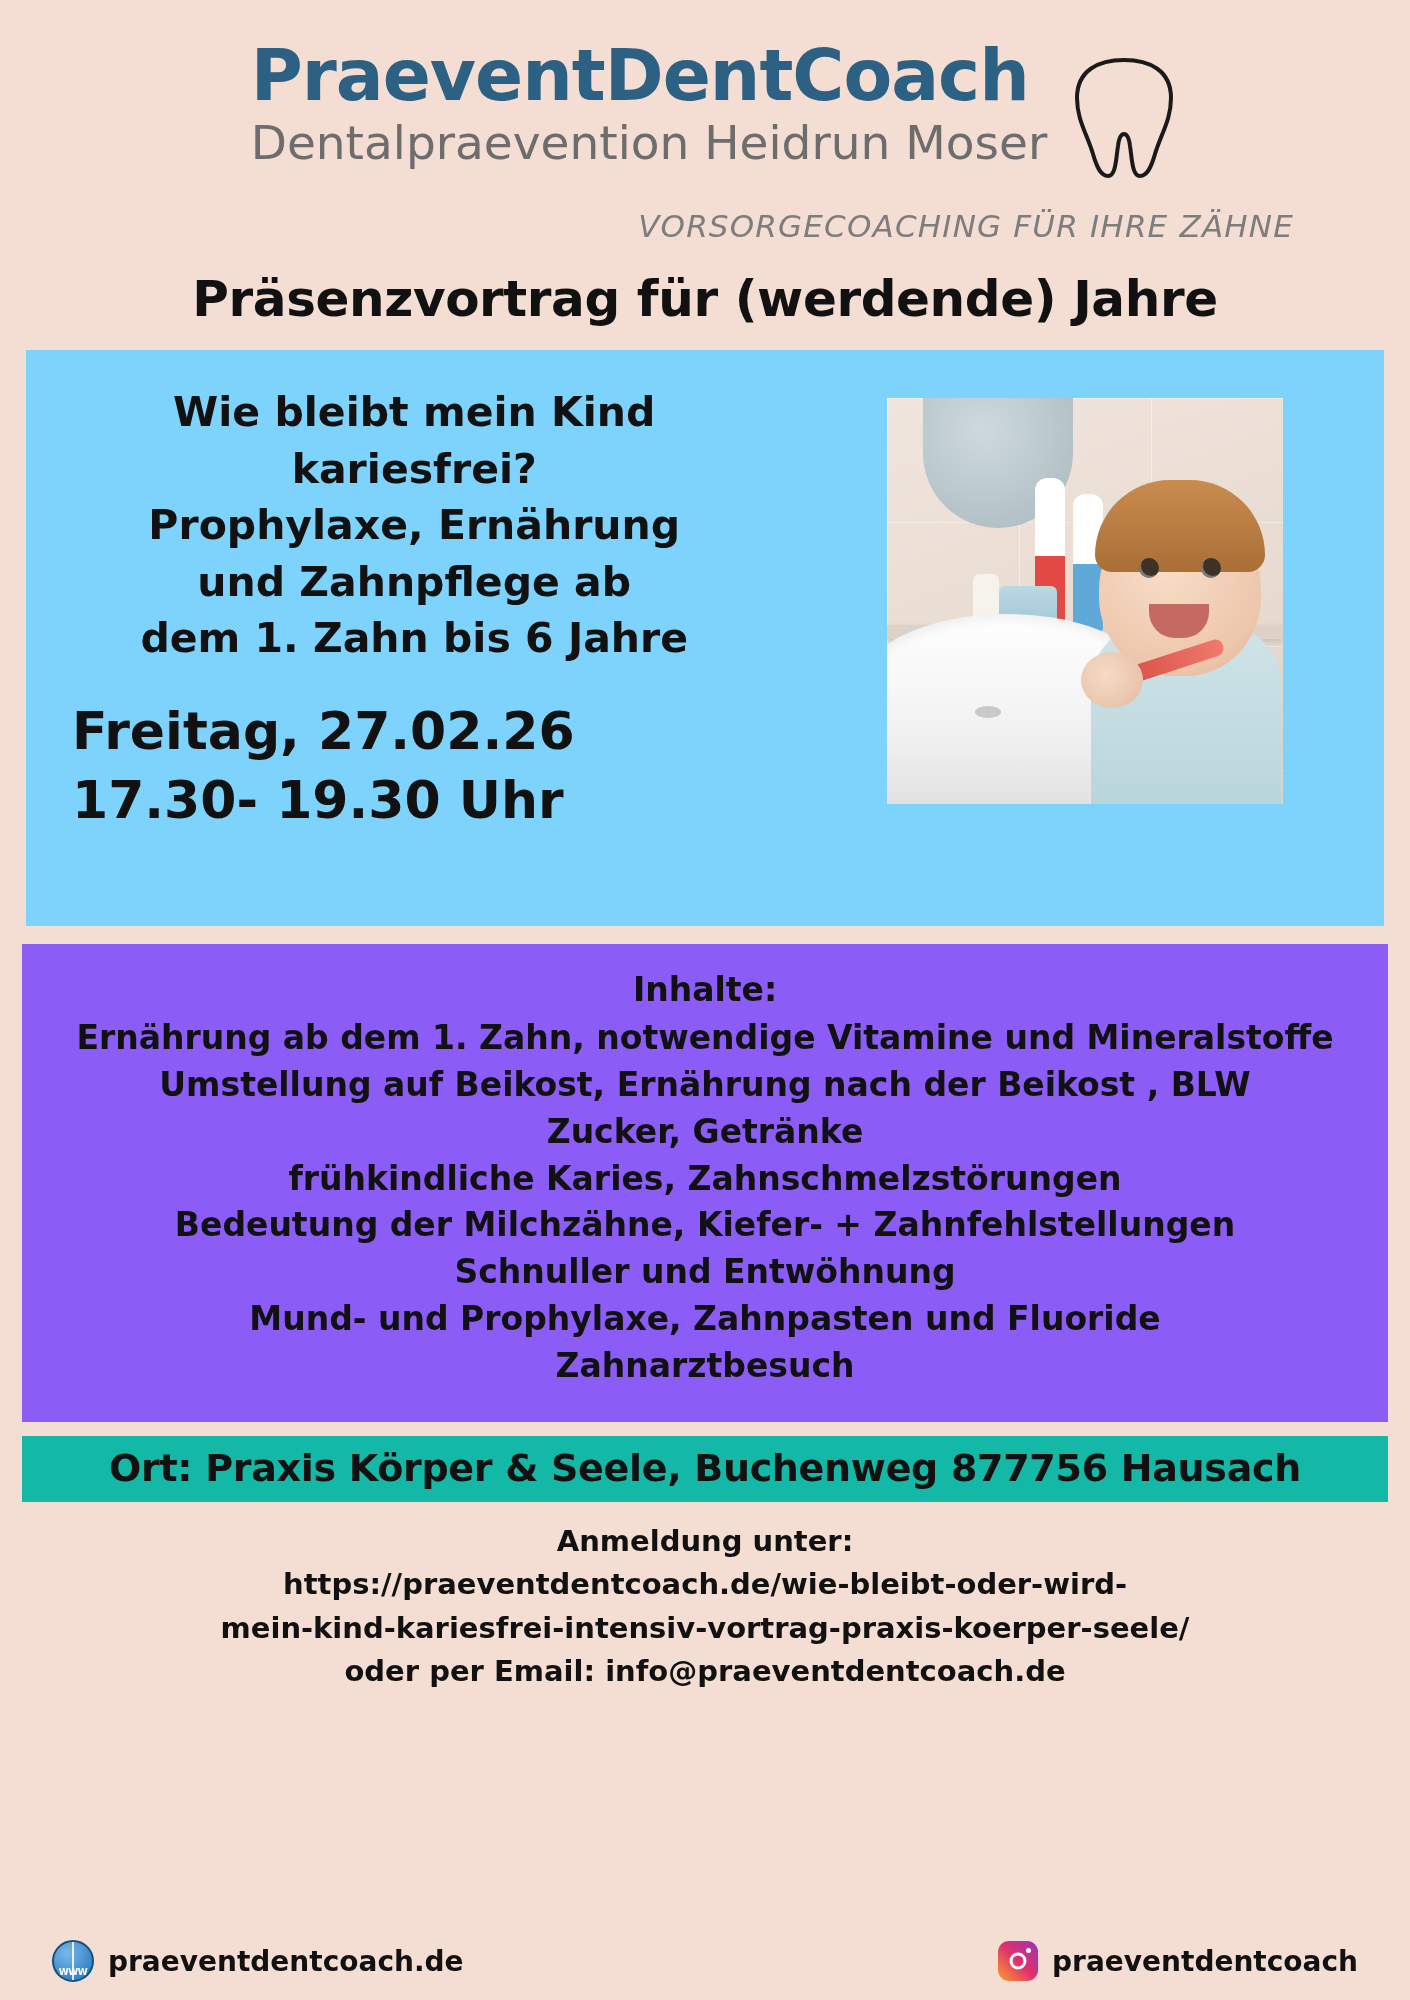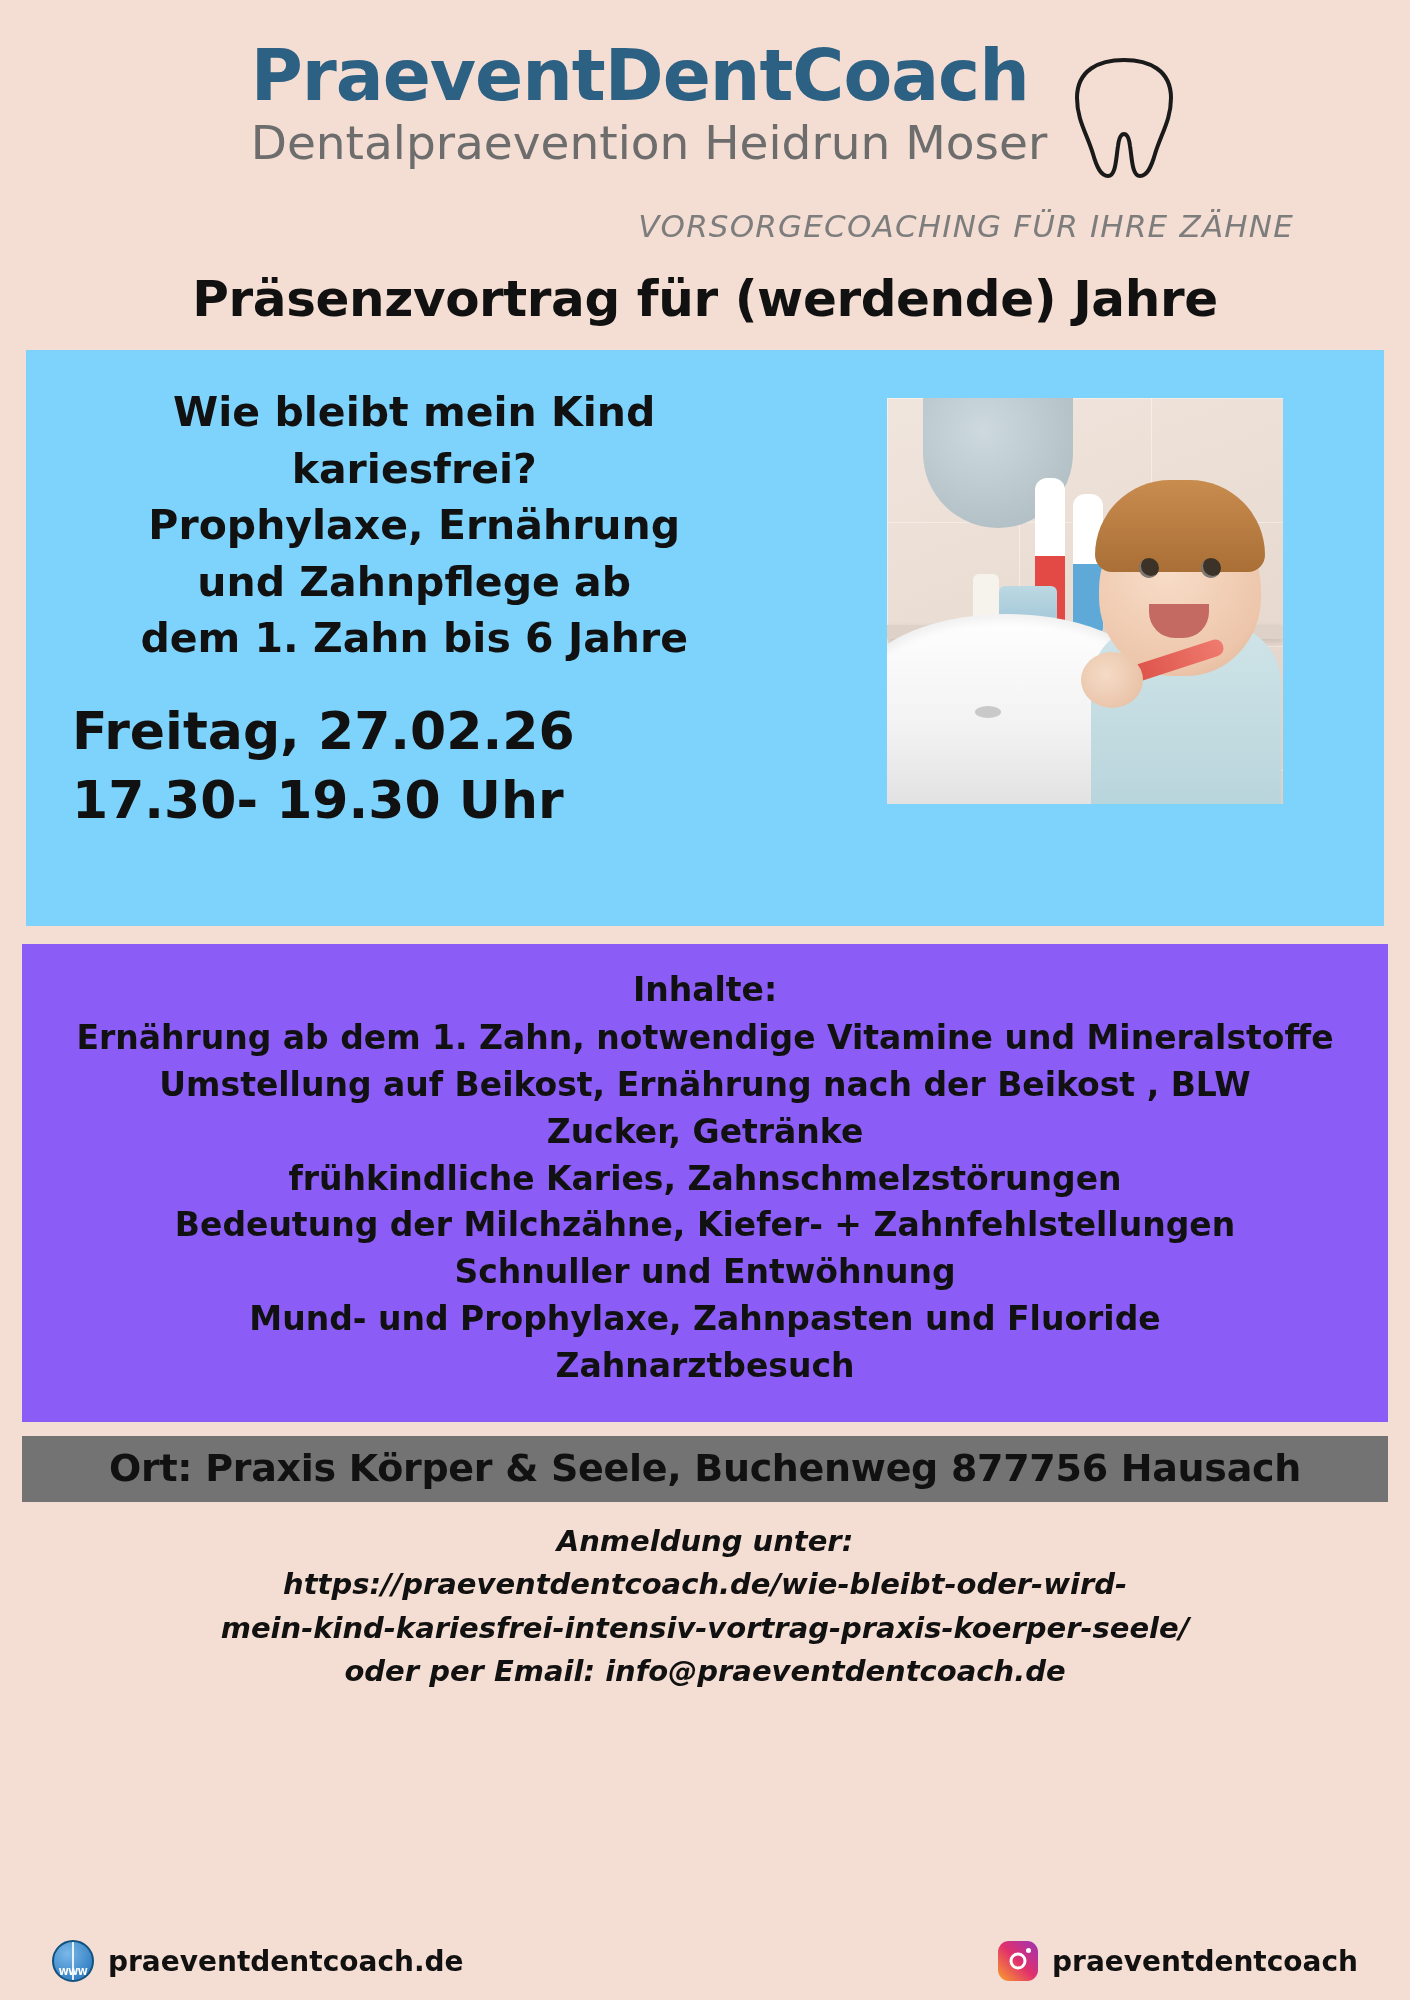--- a/index.html
+++ b/index.html
@@ -253,35 +253,34 @@
   .inhalte-line {
     font-size: 33px;
     font-weight: bold;
     line-height: 1.42;
     color: #111;
   }
 
   
   .location-bar {
     margin: 14px 22px 0 22px;
-    background: #737373;
+    background: #14b8a6;
     text-align: center;
     font-size: 38px;
     font-weight: bold;
     padding: 10px 4px 12px 4px;
     color: #111;
     letter-spacing: -0.3px;
   }
 
   
   .registration {
     text-align: center;
     margin-top: 18px;
     padding: 0 30px;
-    font-style: italic;
   }
   .reg-line {
     font-size: 29px;
     font-weight: bold;
     line-height: 1.5;
     color: #111;
     word-break: break-word;
   }
 
   

